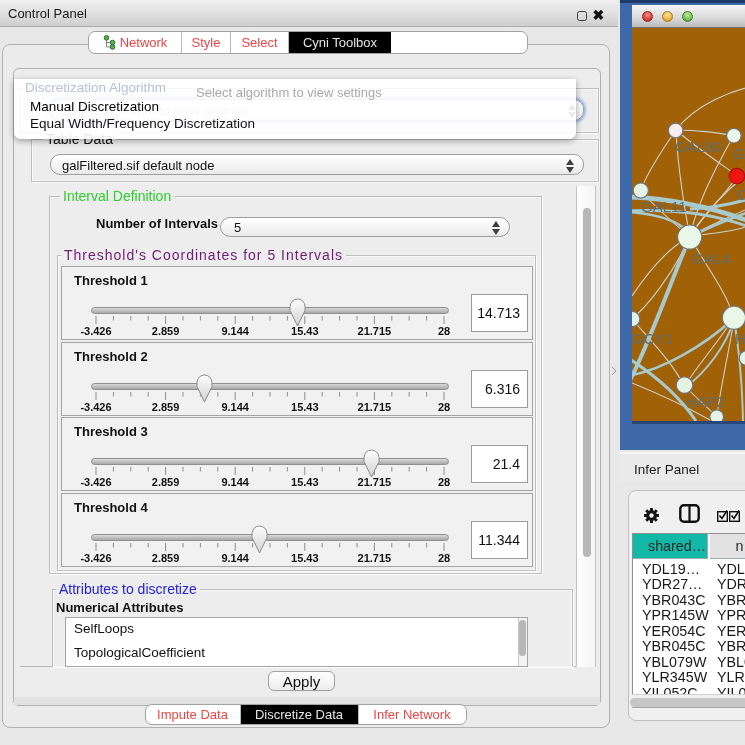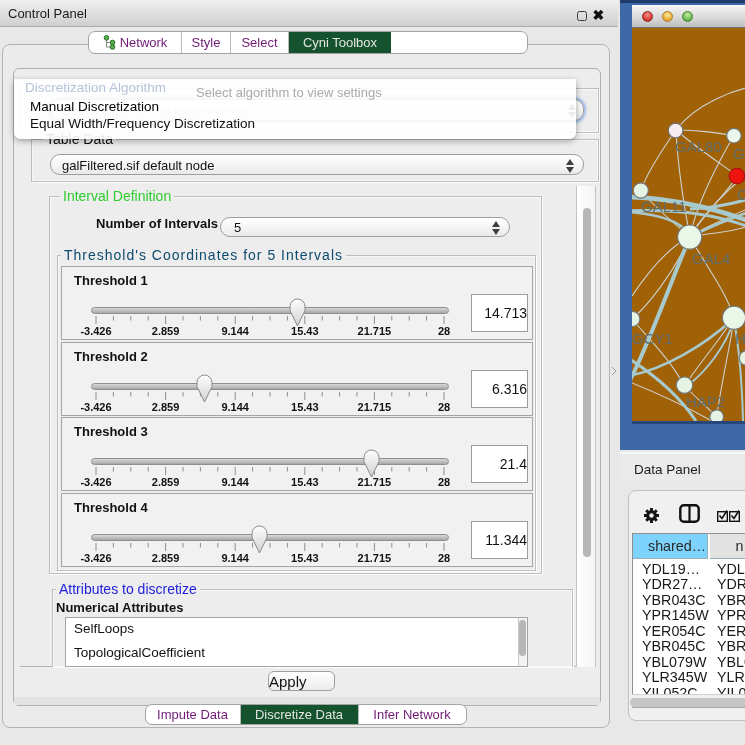--- a/index.html
+++ b/index.html
@@ -4,48 +4,48 @@
 *{margin:0;padding:0;box-sizing:border-box}
 html,body{width:745px;height:745px;background:#e8e8e8;font-family:"Liberation Sans",sans-serif;overflow:hidden;position:relative}
 .abs{position:absolute}
 
 #titlebar{left:0;top:0;width:618px;height:27px;background:linear-gradient(#f0f0f0,#dedede 55%,#cfcfcf);border-bottom:1px solid #ababab}
 #titlebar .t{left:8px;top:6px;font-size:13px;color:#1a1a1a}
 #float-ic{left:577px;top:10.5px;width:10px;height:10px;border:1.6px solid #3c3c3c;border-radius:2.5px}
 #close-ic{left:592.5px;top:7px;font-size:14px;font-weight:bold;color:#111}
 
 .seg{background:#fff;border:1px solid #a3a3a3;border-radius:7px;overflow:hidden;display:flex}
-.seg .s{height:100%;display:flex;align-items:center;justify-content:center;font-size:13px;color:#701a75;border-right:1px solid #b9b9b9}
+.seg .s{height:100%;display:flex;align-items:center;justify-content:center;font-size:13px;color:#ef4444;border-right:1px solid #b9b9b9}
 .seg .s:last-child{border-right:none}
-.seg .sel{background:#14532d;color:#e4e4e4}
+.seg .sel{background:#000000;color:#e4e4e4}
 #topseg{left:88px;top:31px;width:440px;height:23px;z-index:30}
 #botseg{left:144.5px;top:703.5px;width:322px;height:21px;z-index:30}
 
 #outerpanel{left:2px;top:44px;width:608px;height:684px;background:#ebebeb;border:1px solid #b2b2b2;border-radius:8px}
 #innerpanel{left:13px;top:68px;width:588px;height:638px;background:#ededed;border:1px solid #b0b0b0;border-radius:6px}
 .group{border:1px solid #bdbdbd;box-shadow:inset 0 0 0 1px #f7f7f7,1px 1px 0 #fdfdfd}
 .gtitle{position:absolute;top:-8px;font-size:14px;background:#ededed;padding:0 3px;line-height:15px;white-space:nowrap}
 
 .combo{background:linear-gradient(#ffffff,#f1f1f1 70%,#e9e9e9);border:1px solid #9e9e9e;border-radius:10px;font-size:13px;color:#111}
 .combo .cv{position:absolute;left:11px;top:3px}
 .stepper{position:absolute;width:9px;height:14px}
 .stepper:before,.stepper:after{content:"";position:absolute;left:0;border-left:4.5px solid transparent;border-right:4.5px solid transparent}
 .stepper:before{top:0;border-bottom:6px solid #3f3f3f}
 .stepper:after{bottom:0;border-top:6px solid #3f3f3f}
 
 .tpanel{left:61px;width:472px;height:74px;background:#f1f1f1;border:1px solid #a5a5a5}
 .tpanel .tl{position:absolute;left:12px;top:6px;font-size:13px;font-weight:bold;color:#111}
 .track{position:absolute;left:29px;top:40px;width:358px;height:7px;border-radius:3.5px;border:1px solid #8f8f8f;background:linear-gradient(#d9d9d9,#a8a8a8)}
-.vbox{position:absolute;left:409px;top:27px;width:57px;height:38px;background:#fff;border:1px solid #9b9b9b;font-size:14px;color:#111;text-align:right;line-height:37px;padding-right:0}
+.vbox{position:absolute;left:409px;top:27px;width:57px;height:38px;background:#fff;border:1px solid #9b9b9b;font-size:14px;color:#111;text-align:right;line-height:37px;padding-right:7px}
 .thumb{position:absolute;top:31px;width:17px;height:29px}
 .ticks{position:absolute;left:0;top:0}
 
 #vscroll{left:576px;top:186px;width:20px;height:481px;background:linear-gradient(90deg,#ffffff,#f4f4f4);border-left:1px solid #c3c3c3;border-right:1px solid #c3c3c3}
 #vthumb{left:583px;top:208px;width:8px;height:349px;background:#b7b7b7;border-radius:4px}
-#applybtn{left:268px;top:670.5px;width:67px;height:20.5px;background:linear-gradient(#ffffff,#ececec);border:1px solid #9f9f9f;border-radius:6px;font-size:15px;color:#111;text-align:left;line-height:19px}
+#applybtn{left:268px;top:670.5px;width:67px;height:20.5px;background:linear-gradient(#ffffff,#ececec);border:1px solid #9f9f9f;border-radius:6px;font-size:15px;color:#111;text-align:center;line-height:19px}
 
 #popup{left:14px;top:79px;width:562px;height:60px;background:rgba(255,255,255,0.9);border-radius:0 0 7px 7px;box-shadow:0 2px 6px rgba(0,0,0,0.35);z-index:20}
 
 #bluewin{left:620px;top:0;width:125px;height:450px;background:#3e69a8}
 #bluewin .topline{left:0;top:0;width:125px;height:2.5px;background:#1d3a6b;position:absolute}
 #wtitle{position:absolute;left:12px;top:5px;width:113px;height:23px;background:linear-gradient(#f6f6f6,#d8d8d8 60%,#bdbdbd);border-bottom:1px solid #727272}
 .light{position:absolute;top:5.5px;width:11.5px;height:11.5px;border-radius:50%}
 #canvas{position:absolute;left:12px;top:28px;width:113px;height:393px;background:#a16207;overflow:hidden}
 #canshadow{position:absolute;left:12px;top:421px;width:113px;height:3px;background:#27477a}
 #tpbar{left:620px;top:452px;width:125px;height:30px;background:#eaeaea;border-top:2px solid #f8f8f8}
@@ -94,21 +94,21 @@
 
  <div class="group abs" style="left:29px;top:10px;width:493px;height:378px">
   <span class="gtitle" style="left:10px;color:#2ecc2e">Interval Definition</span>
  </div>
  <div class="abs" style="left:76px;top:30px;font-size:13px;font-weight:bold;color:#111">Number of Intervals</div>
  <div class="combo abs" style="left:200px;top:31px;width:290px;height:20px">
   <span class="cv" style="left:13px;top:2px">5</span>
   <span class="stepper" style="right:8px;top:3px"></span>
  </div>
  <div class="group abs" style="left:37px;top:68.5px;width:479px;height:316px">
-  <span class="gtitle" style="left:3px;color:#0c4a6e;letter-spacing:1px">Threshold's Coordinates for 5 Intervals</span>
+  <span class="gtitle" style="left:3px;color:#701a75;letter-spacing:1px">Threshold's Coordinates for 5 Intervals</span>
  </div>
 </div>
 </div>
 <div id="vscroll" class="abs"></div>
 <div id="vthumb" class="abs"></div>
 
 <div class="tpanel abs" style="top:266px">
  <div class="tl">Threshold 1</div>
  <div class="track"></div>
  <svg class="ticks" width="472" height="74">
@@ -350,21 +350,21 @@
    <text x="60" y="236">GAL4</text>
    <text x="0" y="316">GCY1</text>
    <text x="103" y="316">H</text>
    <text x="54" y="379">HAP2</text>
   </g>
  </svg>
  </div>
  <div id="canshadow"></div>
 </div>
 <div id="tpbar" class="abs">
-    <div class="t">Data Panel</div>
+    <div class="t">Infer Panel</div>
   </div>
 <div id="card" class="abs"></div>
 
 <svg class="abs" style="left:643px;top:507px" width="17" height="17" viewBox="0 0 17 17">
     <g stroke="#151515" stroke-width="2.9">
       <path d="M8.5 1 V16 M1 8.5 H16 M3.2 3.2 L13.8 13.8 M13.8 3.2 L3.2 13.8"></path>
     </g>
     <circle cx="8.5" cy="8.5" r="5.4" fill="#151515"></circle>
     <circle cx="8.5" cy="8.5" r="2.2" fill="#f0f0f0"></circle>
   </svg>
@@ -377,21 +377,21 @@
       <rect x="0.7" y="1.7" width="9.6" height="9.6"></rect>
       <rect x="12.7" y="1.7" width="9.6" height="9.6"></rect>
     </g>
     <g fill="none" stroke="#111" stroke-width="1.6">
       <path d="M2.5 5.5 L5 8.5 L10 0.5"></path>
       <path d="M14.5 5.5 L17 8.5 L22 0.5"></path>
     </g>
   </svg>
 
 <div class="abs" style="left:632px;top:533px;width:113px;height:161px;background:#fff;border-left:1px solid #8f8f8f;border-top:1px solid #8f8f8f;overflow:hidden;font-size:14.3px;color:#1a1a1a">
- <div class="abs" style="left:0;top:0;width:75px;height:25px;background:#7dd3fc;border-right:1.5px solid #9aacb4;border-bottom:1px solid #9aacb4;font-size:14.3px;color:#2a2a2a;text-align:center;text-indent:14px;line-height:25px">shared…</div>
+ <div class="abs" style="left:0;top:0;width:75px;height:25px;background:#14b8a6;border-right:1.5px solid #9aacb4;border-bottom:1px solid #9aacb4;font-size:14.3px;color:#2a2a2a;text-align:center;text-indent:14px;line-height:25px">shared…</div>
  <div class="abs" style="left:76.5px;top:0;width:37px;height:25px;background:#e2e2e2;border-bottom:1px solid #9aacb4;font-size:14.3px;color:#2a2a2a;padding-left:26px;line-height:25px">n</div>
  <div class="abs" style="left:9px;top:27.5px;line-height:15.5px">YDL19…<br>YDR27…<br>YBR043C<br>YPR145W<br>YER054C<br>YBR045C<br>YBL079W<br>YLR345W<br>YIL052C</div>
  <div class="abs" style="left:84px;top:27.5px;line-height:15.5px">YDL1<br>YDR2<br>YBR0<br>YPR1<br>YER0<br>YBR0<br>YBL0<br>YLR3<br>YIL0</div>
 </div>
 <div class="abs" style="left:632px;top:694px;width:113px;height:14px;background:#f0f0f0;border-top:1px solid #cfcfcf;border-bottom:1px solid #a8a8a8"></div>
 <div class="abs" style="left:630px;top:698px;width:115px;height:9px;background:#c6c6c6;border-radius:4.5px 0 0 4.5px"></div>
 
 <div id="popup" class="abs">
  <div class="abs" style="left:182px;top:6px;font-size:13px;color:#a9a9a9">Select algorithm to view settings</div>
  <div class="abs" style="left:16px;top:20px;font-size:13.5px;font-weight:normal;color:#000">Manual Discretization</div>

